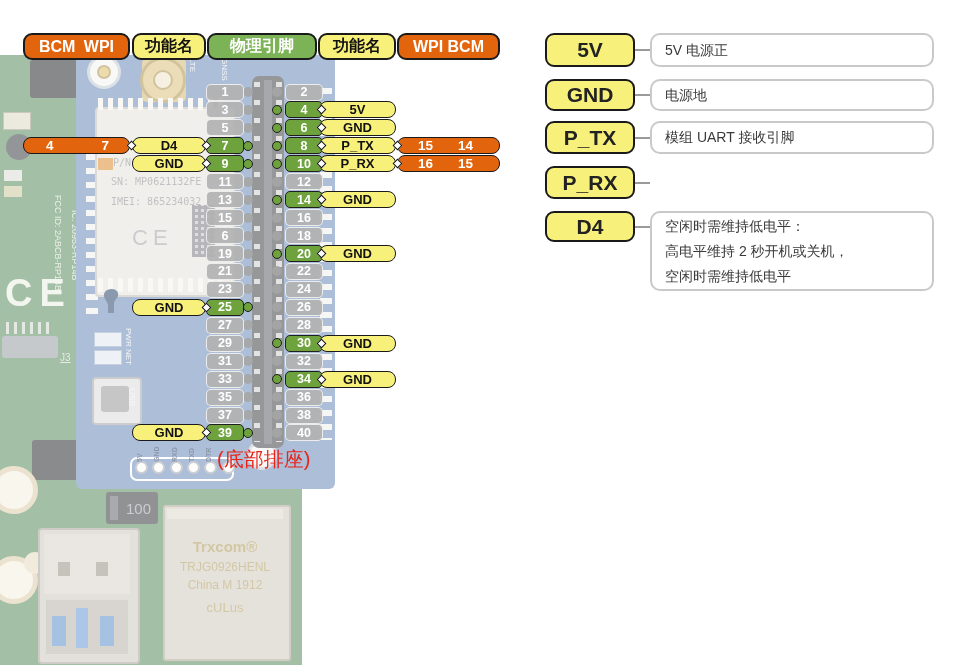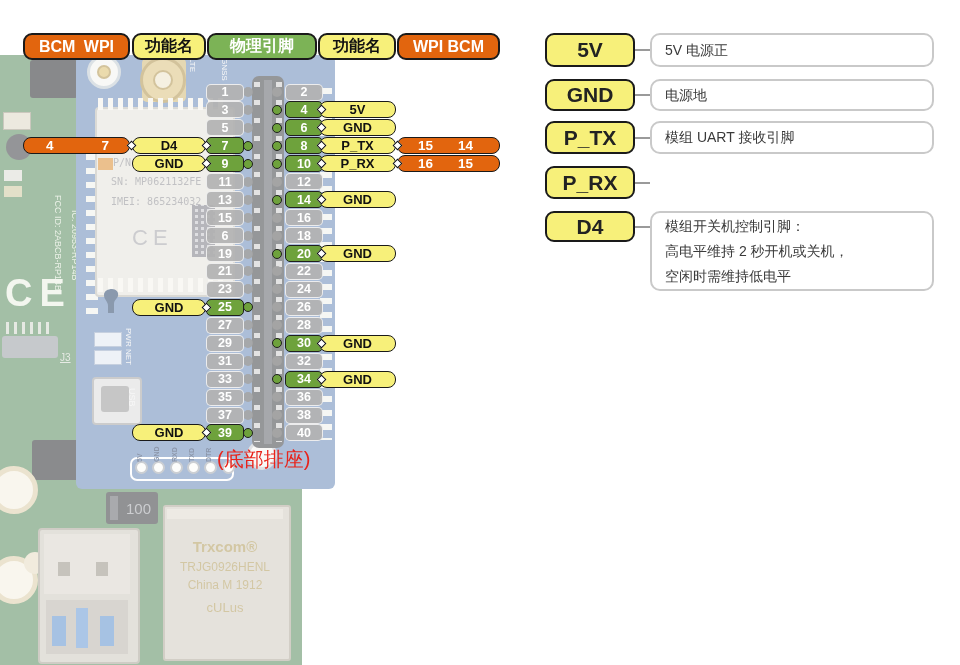--- a/index.html
+++ b/index.html
@@ -310,19 +310,19 @@
         <div class="lpill" style="top: 121px; height: 33px;">P_TX</div>
         <div class="lline" style="top: 136.5px;"></div>
         <div class="lbox" style="top: 121px; height: 33px;">
           <div>模组 UART 接收引脚</div>
         </div>
         <div class="lpill" style="top: 166px; height: 33px;">P_RX</div>
         <div class="lline" style="top: 181.5px;"></div>
         <div class="lpill" style="top: 211px; height: 31px;">D4</div>
         <div class="lline" style="top: 225.5px;"></div>
         <div class="lbox" style="top: 211px; height: 80px;">
-          <div>模组开关机控制引脚：</div>
+          <div>空闲时需维持低电平：</div>
           <div>高电平维持 2 秒开机或关机，</div>
           <div>空闲时需维持低电平</div>
         </div>
       </div>
   </div>
 </div>
 
 </body></html>

